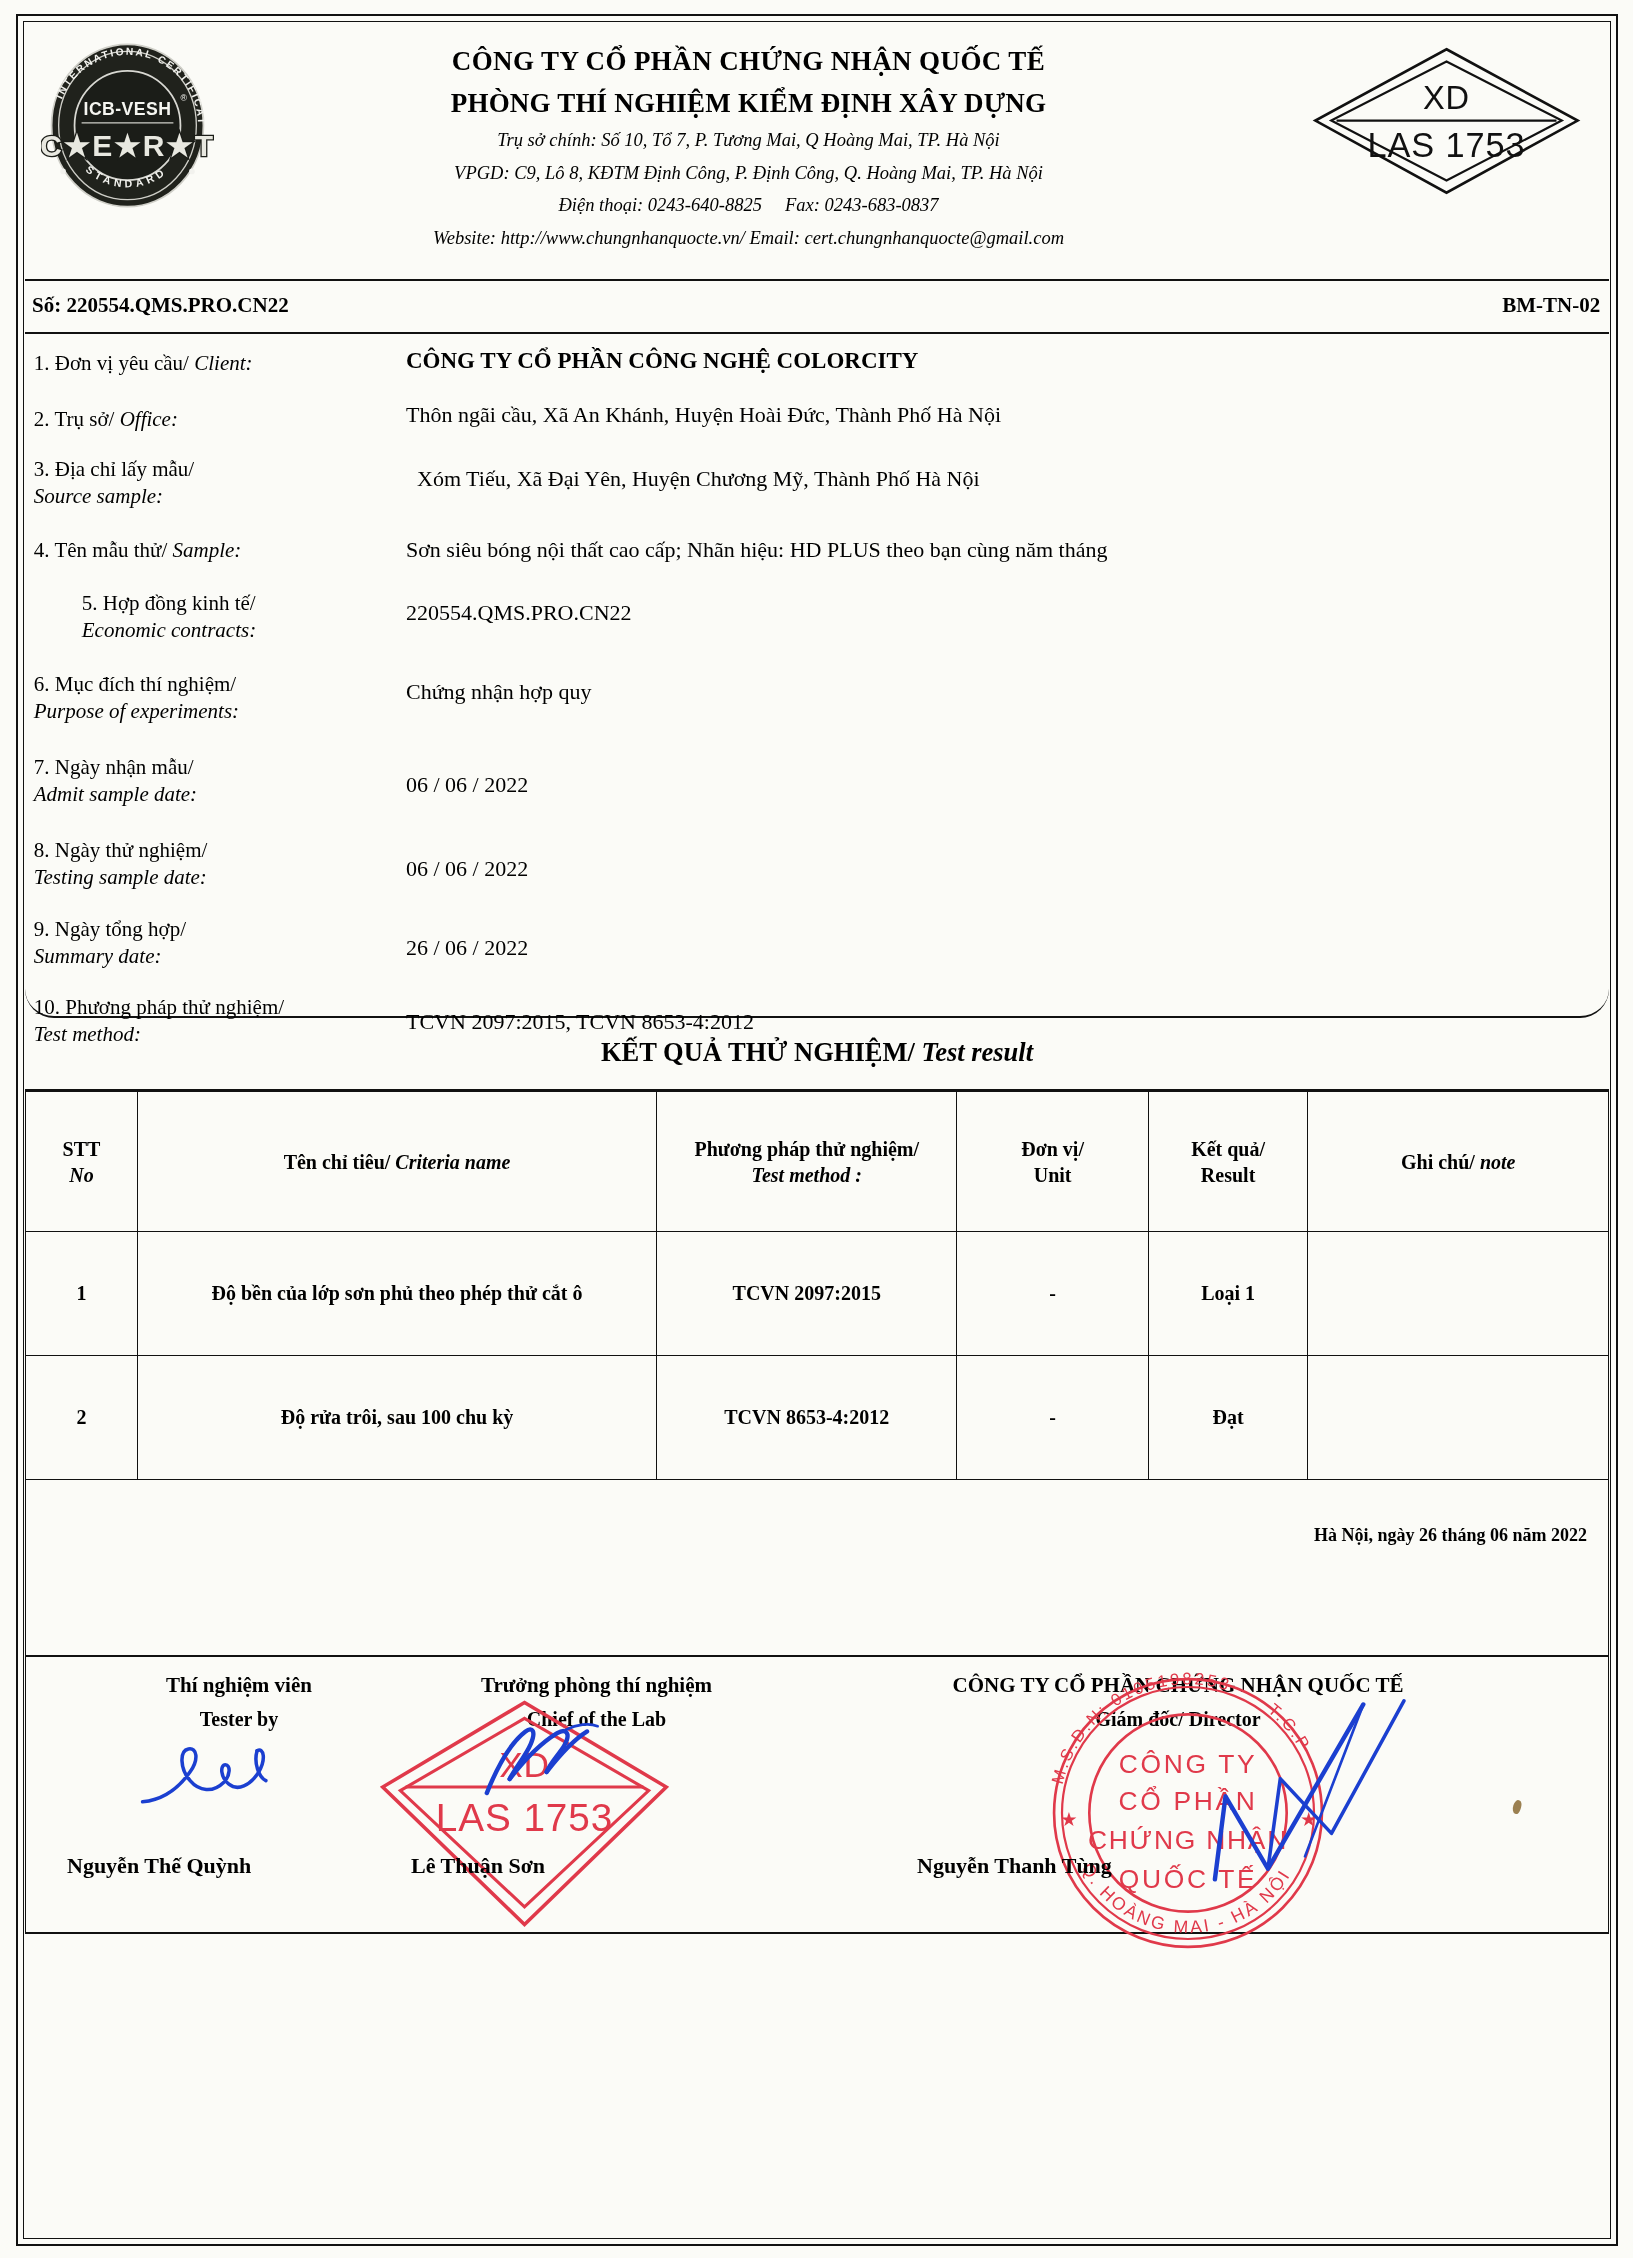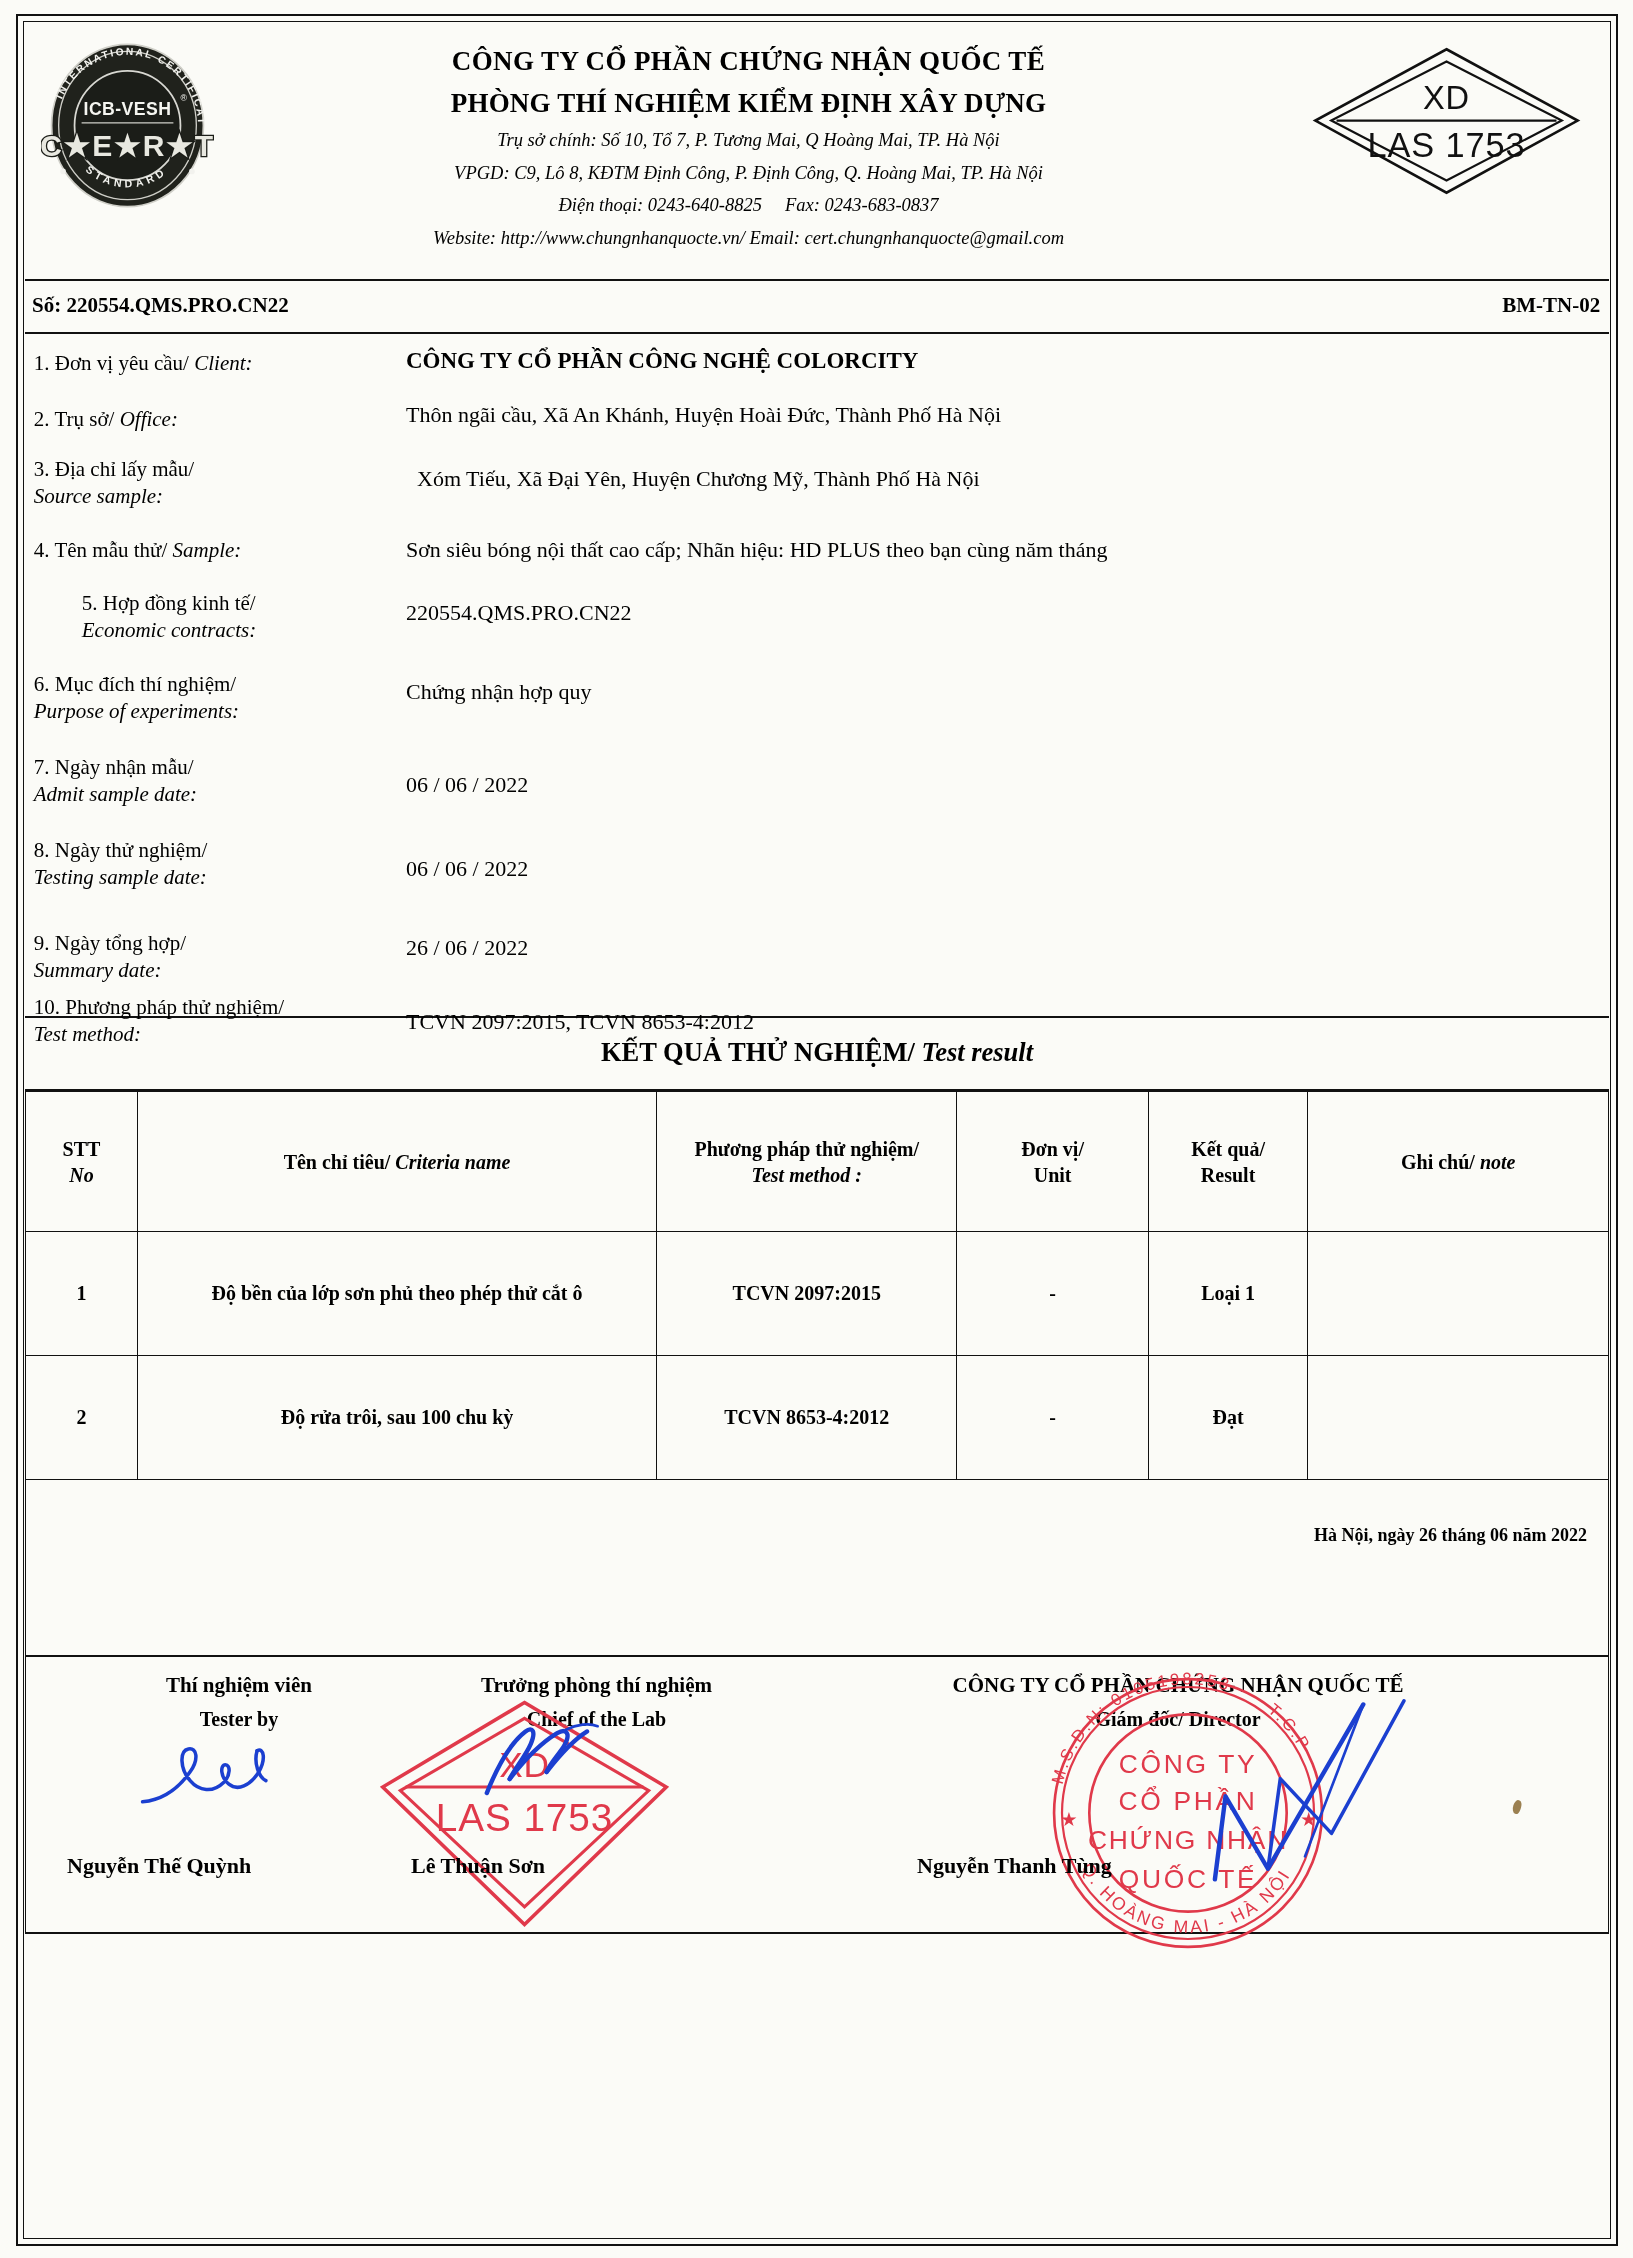--- a/index.html
+++ b/index.html
@@ -47,21 +47,21 @@
   .numrow .right{position:absolute;right:8.8px;top:11.5px;font-size:21px;font-weight:bold;}
 
   
   .titleblock{
     position:relative;height:116px;border-bottom:2.6px solid #111;text-align:center;
   }
   .title-vn{font-size:32px;font-weight:bold;letter-spacing:1.1px;padding-top:19.4px;}
   .title-en{font-size:25px;font-weight:bold;font-style:italic;padding-top:19.4px;}
 
   
-  .info{position:relative;border-bottom:2.6px solid #111;height:682px;}
+  .info{position:relative;border-bottom:2.6px solid #111;height:682px;border-radius:29px;}
   .inforow{position:relative;}
   .lbl{
     position:absolute;left:8.8px;font-size:21px;line-height:1.28;
   }
   .lbl em{font-style:italic;}
   .val{
     position:absolute;left:381px;font-size:22px;line-height:1.3;
   }
   .val.bold{font-weight:bold;font-size:23px;}
 
@@ -236,21 +236,21 @@
       <div class="inforow">
         <div class="lbl" style="top:503px;">
           <span>8.</span>
           <span>Ngày thử nghiệm/</span><br>
           <em>Testing sample date:</em>
         </div>
         <div class="val" style="top:521px;">06 / 06 / 2022</div>
       </div>
 
       <div class="inforow">
-        <div class="lbl" style="top:596px;">
+        <div class="lbl" style="top:582px;">
           <span>9.</span>
           <span>Ngày tổng hợp/</span><br>
           <em>Summary date:</em>
         </div>
         <div class="val" style="top:600px;">26 / 06 / 2022</div>
       </div>
 
       <div class="inforow">
         <div class="lbl" style="top:660px;">
           <span>10.</span>

